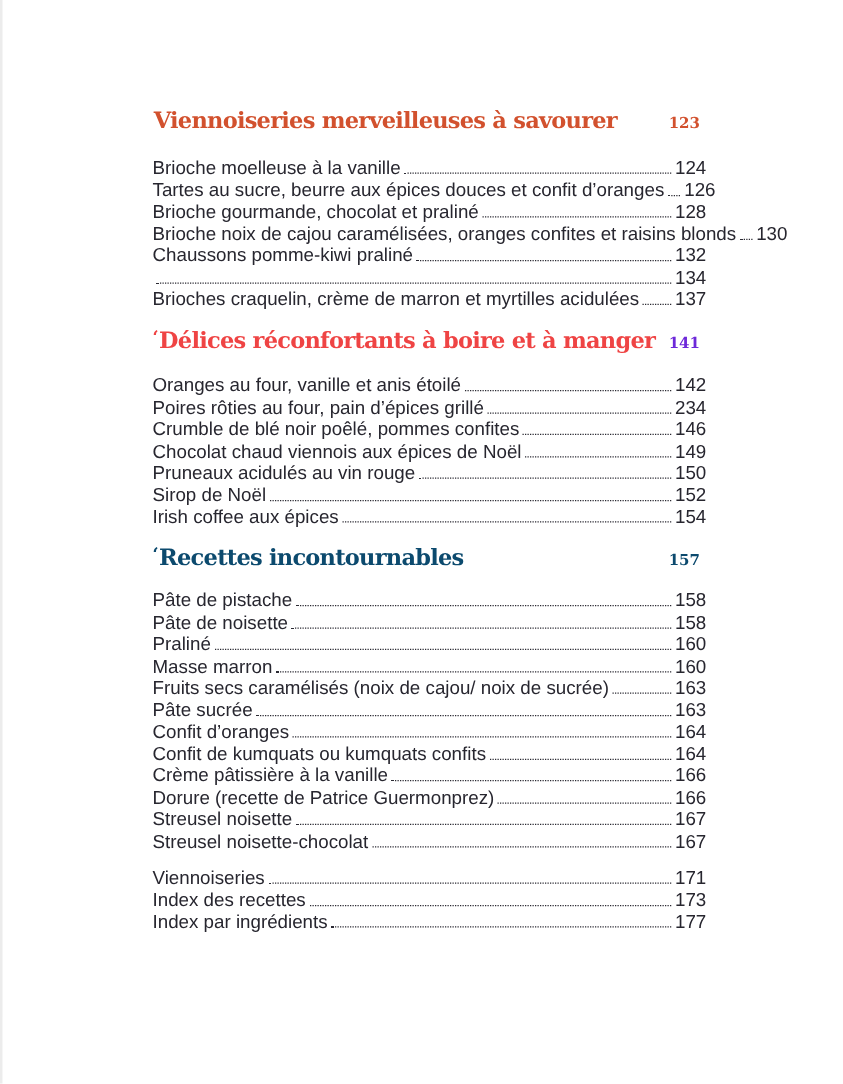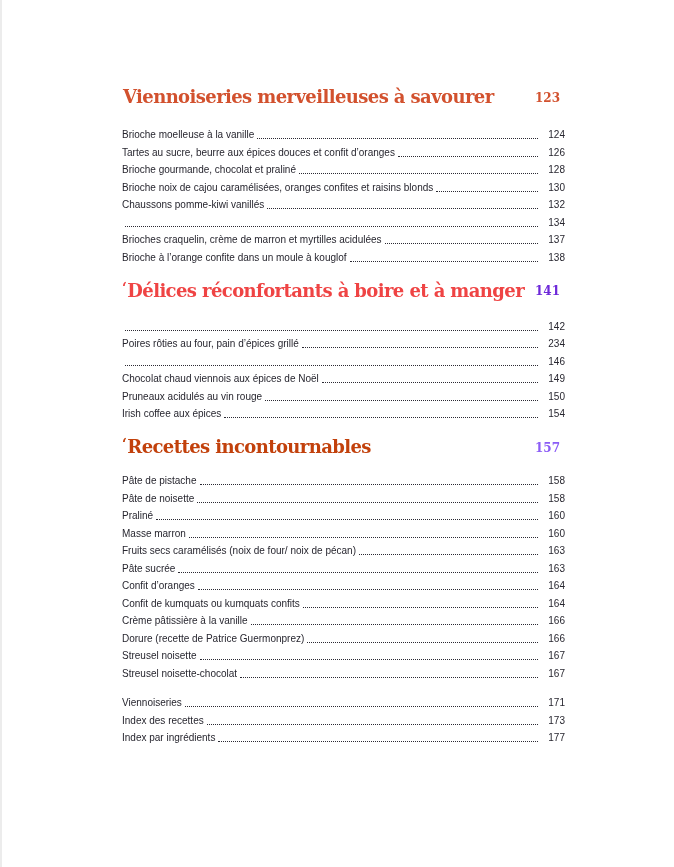--- a/index.html
+++ b/index.html
@@ -58,23 +58,22 @@
     color: #27262f;
   }
   .toc-section .entries { margin-top: 16px; }
   .toc-section:nth-of-type(1) .entries { margin-top: 18px; }
   .toc-section + .toc-section { margin-top: 12px; }
   .toc-section:nth-of-type(3) .entries { margin-top: 14px; }
   .entry {
     display: flex;
     align-items: flex-end;
     height: 17.5px;
-    font-size: 10px;
+    font-size: 15px;
     line-height: 16px;
-    justify-content: center;
   }
   .entry-label {
     flex: 0 0 auto;
     white-space: nowrap;
   }
   .leader {
     flex: 1 1 auto;
     border-bottom: 1.6px dotted #2b2a33;
     margin: 0 3px 4px 3px;
     min-width: 10px;
@@ -111,80 +110,82 @@
     <span class="entry-label">Brioche gourmande, chocolat et praliné</span>
     <span class="leader"></span>
     <span class="entry-page">128</span>
   </li>
           <li class="entry">
     <span class="entry-label">Brioche noix de cajou caramélisées, oranges confites et raisins blonds</span>
     <span class="leader"></span>
     <span class="entry-page">130</span>
   </li>
           <li class="entry">
-    <span class="entry-label">Chaussons pomme-kiwi vanillés</span>
+    <span class="entry-label">Chaussons pomme-kiwi praliné</span>
     <span class="leader"></span>
     <span class="entry-page">132</span>
   </li>
           <li class="entry">
     <span class="leader"></span>
     <span class="entry-page">134</span>
   </li>
           <li class="entry">
     <span class="entry-label">Brioches craquelin, crème de marron et myrtilles acidulées</span>
     <span class="leader"></span>
     <span class="entry-page">137</span>
-  </li>
-          <li class="entry">
-    <span class="entry-label">Brioche à l’orange confite dans un moule à kouglof</span>
-    <span class="leader"></span>
-    <span class="entry-page">138</span>
   </li>
         </ul>
   </section>
       <section class="toc-section">
     <div class="section-heading">
       <h2 class="section-title" style="color: #ef4444;"><span class="flourish">‘</span><span class="title-text"><span>Délices réconfortants à boire et à manger</span></span></h2>
       <span class="section-page" style="color: #6d28d9;">141</span>
     </div>
     <ul class="entries">
           <li class="entry">
+    <span class="entry-label">Oranges au four, vanille et anis étoilé</span>
     <span class="leader"></span>
     <span class="entry-page">142</span>
   </li>
           <li class="entry">
     <span class="entry-label">Poires rôties au four, pain d’épices grillé</span>
     <span class="leader"></span>
     <span class="entry-page">234</span>
   </li>
           <li class="entry">
+    <span class="entry-label">Crumble de blé noir poêlé, pommes confites</span>
     <span class="leader"></span>
     <span class="entry-page">146</span>
   </li>
           <li class="entry">
     <span class="entry-label">Chocolat chaud viennois aux épices de Noël</span>
     <span class="leader"></span>
     <span class="entry-page">149</span>
   </li>
           <li class="entry">
     <span class="entry-label">Pruneaux acidulés au vin rouge</span>
     <span class="leader"></span>
     <span class="entry-page">150</span>
+  </li>
+          <li class="entry">
+    <span class="entry-label">Sirop de Noël</span>
+    <span class="leader"></span>
+    <span class="entry-page">152</span>
   </li>
           <li class="entry">
     <span class="entry-label">Irish coffee aux épices</span>
     <span class="leader"></span>
     <span class="entry-page">154</span>
   </li>
         </ul>
   </section>
       <section class="toc-section">
     <div class="section-heading">
-      <h2 class="section-title" style="color: #c2410c;"><span class="flourish">‘</span><span class="title-text"><span>Recettes incontournables</span><br></span></h2>
-      <span class="section-page" style="color: #8b5cf6;">157</span>
+      <h2 class="section-title" style="color: #0c4a6e;"><span class="flourish">‘</span><span class="title-text"><span>Recettes incontournables</span><br></span></h2>
+      <span class="section-page" style="color: #0c4a6e;">157</span>
     </div>
     <ul class="entries">
           <li class="entry">
     <span class="entry-label">Pâte de pistache</span>
     <span class="leader"></span>
     <span class="entry-page">158</span>
   </li>
           <li class="entry">
     <span class="entry-label">Pâte de noisette</span>
     <span class="leader"></span>
@@ -194,21 +195,21 @@
     <span class="entry-label">Praliné</span>
     <span class="leader"></span>
     <span class="entry-page">160</span>
   </li>
           <li class="entry">
     <span class="entry-label">Masse marron</span>
     <span class="leader"></span>
     <span class="entry-page">160</span>
   </li>
           <li class="entry">
-    <span class="entry-label">Fruits secs caramélisés (noix de four/ noix de pécan)</span>
+    <span class="entry-label">Fruits secs caramélisés (noix de cajou/ noix de sucrée)</span>
     <span class="leader"></span>
     <span class="entry-page">163</span>
   </li>
           <li class="entry">
     <span class="entry-label">Pâte sucrée</span>
     <span class="leader"></span>
     <span class="entry-page">163</span>
   </li>
           <li class="entry">
     <span class="entry-label">Confit d’oranges</span>

